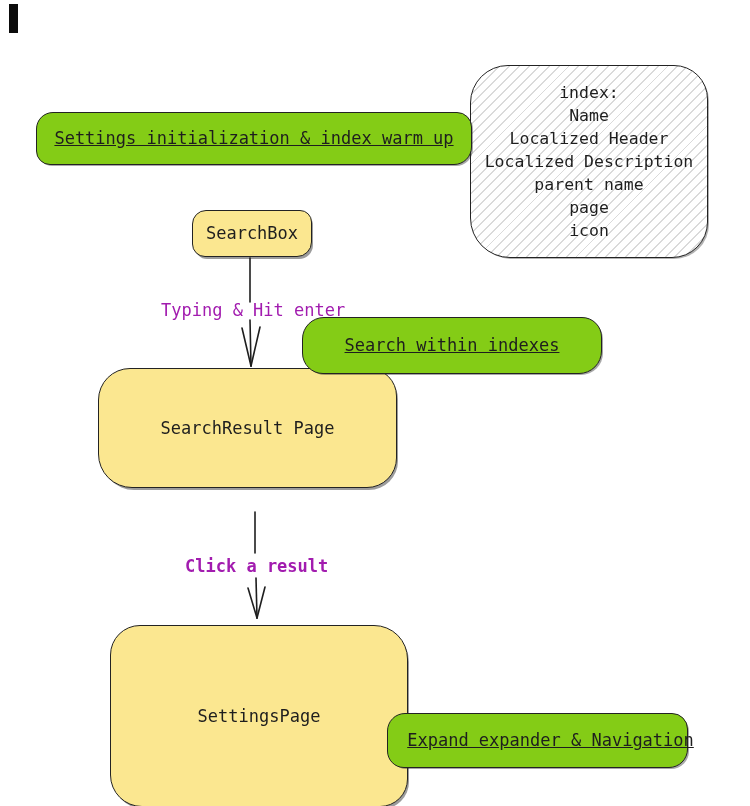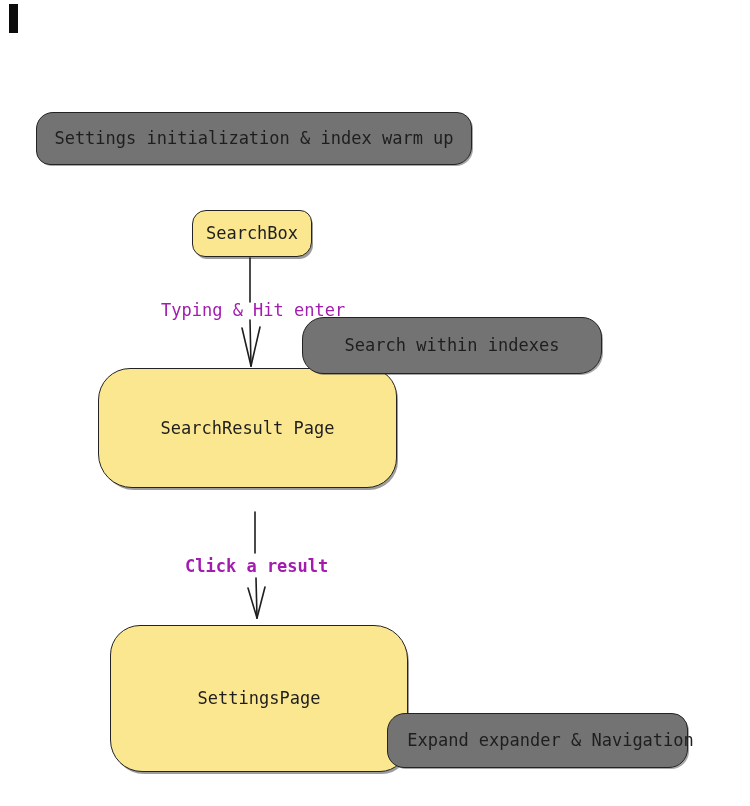--- a/index.html
+++ b/index.html
@@ -6,54 +6,63 @@
   #canvas{
     position:relative;width:750px;height:806px;background:#ffffff;overflow:hidden;
     font-family:"DejaVu Sans Mono","Liberation Mono",monospace;color:#1e1e1e;
   }
   .node{
     position:absolute;display:flex;align-items:center;justify-content:center;
     border:1.7px solid #232323;box-sizing:border-box;text-align:center;
     font-size:17px;line-height:21px;white-space:nowrap;
   }
   .fill-yellow{background:#fbe790;box-shadow:2px 3px 0 -1px rgba(35,35,35,0.45);}
-  .fill-gray{background:#737373;box-shadow:2px 2px 0 -1px rgba(35,35,35,0.40);}
+  .fill-gray{background:#84cc16;box-shadow:2px 2px 0 -1px rgba(35,35,35,0.40);text-decoration:underline;}
   .fill-hatch{
     background:
       repeating-linear-gradient(135deg, rgba(0,0,0,0) 0px, rgba(0,0,0,0) 5.6px, #dadada 5.6px, #dadada 7px),
       #ffffff;
     box-shadow:2px 2px 0 -1px rgba(35,35,35,0.35);
   }
   #node-settings-init{left:36px;top:112px;width:436px;height:53px;border-radius:17px 15px 18px 14px;}
   #note-index{left:470px;top:65px;width:238px;height:193px;border-radius:38px 34px 36px 40px;
     flex-direction:column;font-size:16.5px;line-height:23px;}
   #node-searchbox{left:192px;top:210px;width:120px;height:47px;border-radius:14px 12px 15px 13px;}
   #node-search-within{left:302px;top:317px;width:300px;height:57px;border-radius:22px 20px 23px 21px;}
   #node-searchresult{left:98px;top:368px;width:299px;height:120px;border-radius:32px 28px 30px 34px;}
-  #node-settingspage{left:110px;top:625px;width:298px;height:147px;border-radius:30px 34px 28px 32px;}
+  #node-settingspage{left:110px;top:625px;width:298px;height:182px;border-radius:30px 34px 28px 32px;}
   #node-expand-nav{left:387px;top:713px;width:301px;height:55px;border-radius:18px 16px 19px 17px;padding-left:26px;}
   .edge-label{
     position:absolute;font-size:17px;line-height:19px;white-space:nowrap;color:#a21caf;
   }
   #label-typing{left:161px;top:301px;}
   #label-click{left:185px;top:557px;font-weight:bold;}
   .arrow-svg{position:absolute;overflow:visible;}
   #arrow1{left:240px;top:256px;}
   #arrow2{left:245px;top:510px;}
   .arrow-svg line, .arrow-svg path{stroke:#1e1e1e;stroke-width:1.6;fill:none;stroke-linecap:round;}
   #cursor-artifact{position:absolute;left:9px;top:4px;width:9px;height:29px;background:#0b0b0b;}
   .note-line{width:100%;text-align:center;}
 </style>
 </head>
 <body>
 
 <div id="canvas">
 
   <div id="cursor-artifact"></div>
 
+  <div id="note-index" class="node fill-hatch">
+    <div class="note-line">index:</div>
+    <div class="note-line">Name</div>
+    <div class="note-line">Localized Header</div>
+    <div class="note-line">Localized Description</div>
+    <div class="note-line">parent name</div>
+    <div class="note-line">page</div>
+    <div class="note-line">icon</div>
+  </div>
 
   <div id="node-settings-init" class="node fill-gray">Settings initialization &amp; index warm up</div>
 
   <div id="node-searchbox" class="node fill-yellow">SearchBox</div>
 
   <svg id="arrow1" class="arrow-svg" width="30" height="114" viewBox="0 0 30 114">
     <line x1="10" y1="2" x2="10" y2="46"></line>
     <line x1="10" y1="64" x2="11" y2="110"></line>
     <line x1="2" y1="72" x2="11" y2="110"></line>
     <line x1="20" y1="71" x2="11" y2="110"></line>

